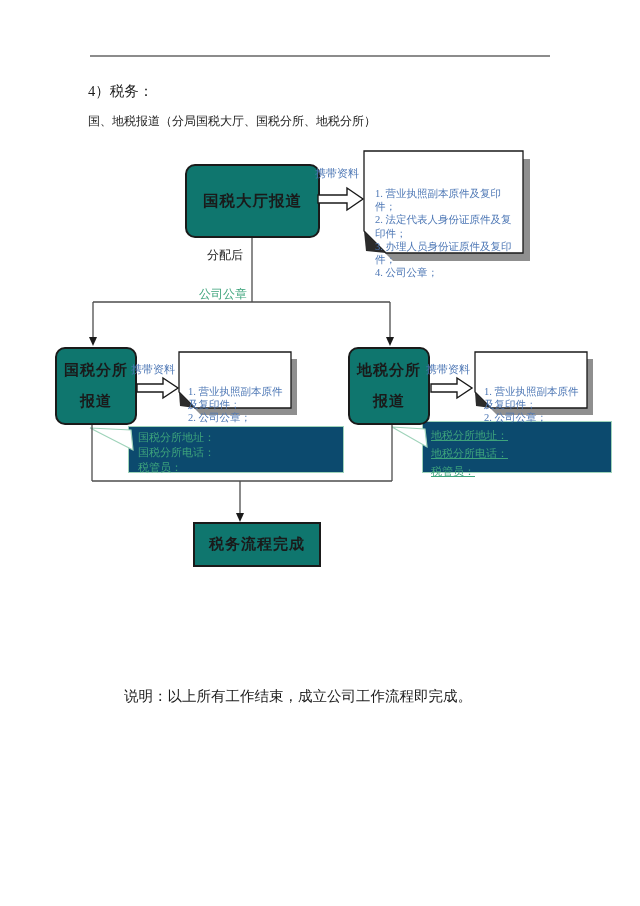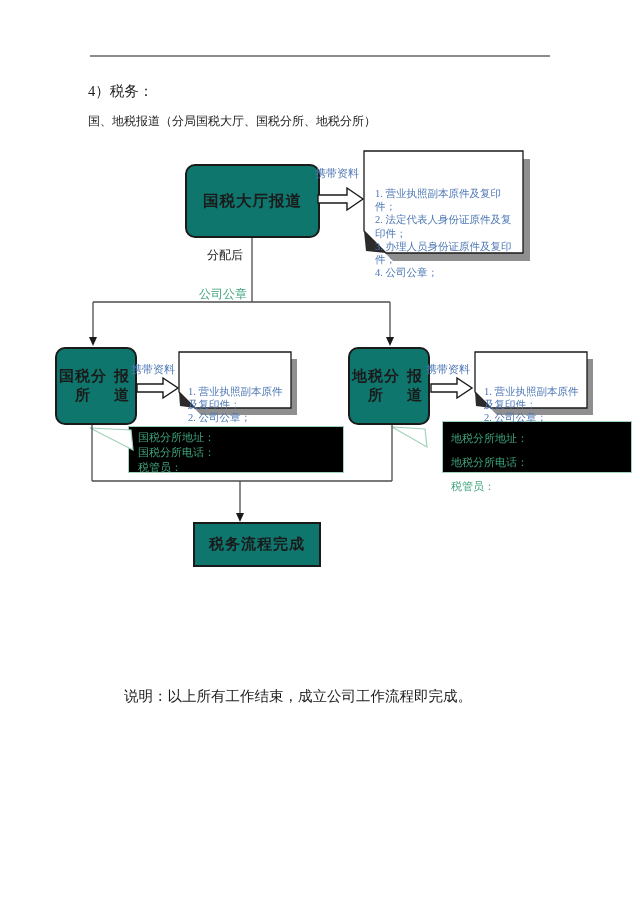--- a/index.html
+++ b/index.html
@@ -12,21 +12,21 @@
   .heading{left:88px;top:82px;font-size:14.5px;}
   .subheading{left:88px;top:113px;font-size:12px;}
   .footer-note{left:88px;top:687px;font-size:14.5px;margin-left:36px;}
 
   .flow-box{
     border:2px solid var(--border-color,#1a1a1a);background:#0f766e;z-index:2;
     font-weight:bold;font-size:15px;letter-spacing:1px;text-align:center;box-sizing:content-box;
   }
   .rounded{border-radius:10px;}
   .main-box{left:185px;top:164px;width:131px;height:70px;line-height:70px;font-size:15.5px;}
-  .side-box{width:78px;height:74px;display:flex;flex-direction:row;justify-content:space-evenly;align-items:center;}
+  .side-box{width:78px;height:74px;display:flex;flex-direction:column;justify-content:space-evenly;align-items:center;}
   .left-box{left:55px;top:347px;}
   .right-box{left:348px;top:347px;}
   .end-box{left:193px;top:522px;width:124px;height:41px;line-height:41px;}
 
   .carry-label{font-size:11px;color:var(--blue-text,#4d77b5);z-index:4;white-space:nowrap;}
   .flow-label{font-size:12px;z-index:3;white-space:nowrap;}
   .green-label{color:var(--green-text,#3ea47c);}
 
   .note{z-index:2;}
   .note .note-text{
@@ -35,25 +35,25 @@
     margin-top:28px;
   }
   .note-shadow{fill:var(--shadow-color,#8f8f8f);}
   .note-face{fill:#ffffff;stroke:var(--border-color,#1a1a1a);stroke-width:1.3;}
   .note-flap{fill:#2b2b2b;}
 
   .block-arrow{z-index:3;}
   .block-arrow polygon{fill:#ffffff;stroke:var(--border-color,#1a1a1a);stroke-width:1.4;}
 
   .callout{
-    background:#000000;border:1.2px solid var(--green-border,#9fd3ba);z-index:1;
+    background:#0c4a6e;border:1.2px solid var(--green-border,#9fd3ba);z-index:1;
     font-size:11px;color:var(--green-text,#3ea47c);white-space:pre-line;box-sizing:border-box;
   }
   .callout-left{left:128px;top:426px;width:216px;height:47px;padding:3px 0 0 9px;line-height:15px;}
-  .callout-right{left:442px;top:421px;width:190px;height:52px;padding:4px 0 0 8px;line-height:24px;}
+  .callout-right{left:422px;top:421px;width:190px;height:52px;padding:4px 0 0 8px;line-height:18px;text-decoration:underline;}
 
   .overlay{left:0;top:0;z-index:5;pointer-events:none;}
   .overlay line{stroke:var(--line-color,#4d4d4d);stroke-width:1.3;}
   .overlay .ah{fill:var(--border-color,#1a1a1a);}
   .overlay .tail{fill:#ffffff;stroke:var(--green-border,#9fd3ba);stroke-width:1.2;}
 </style>
 </head>
 <body>
 
 <div class="abs top-rule"></div>

